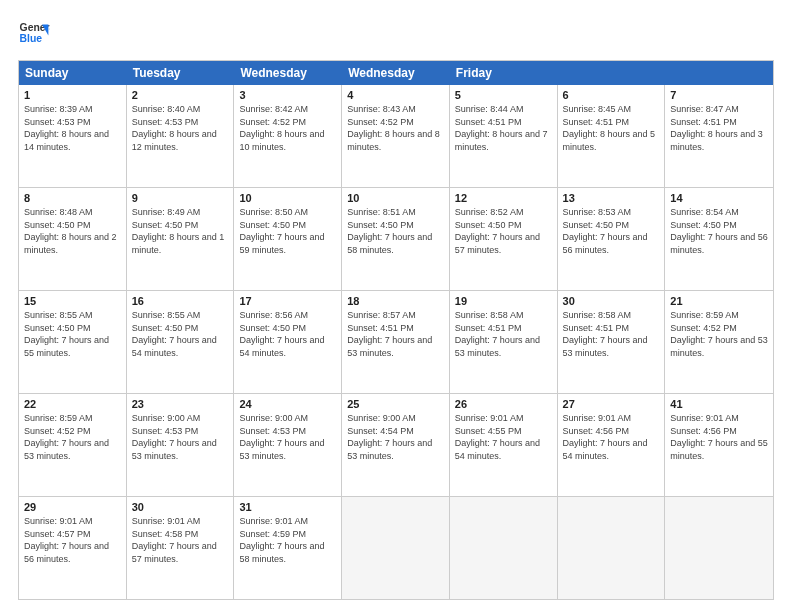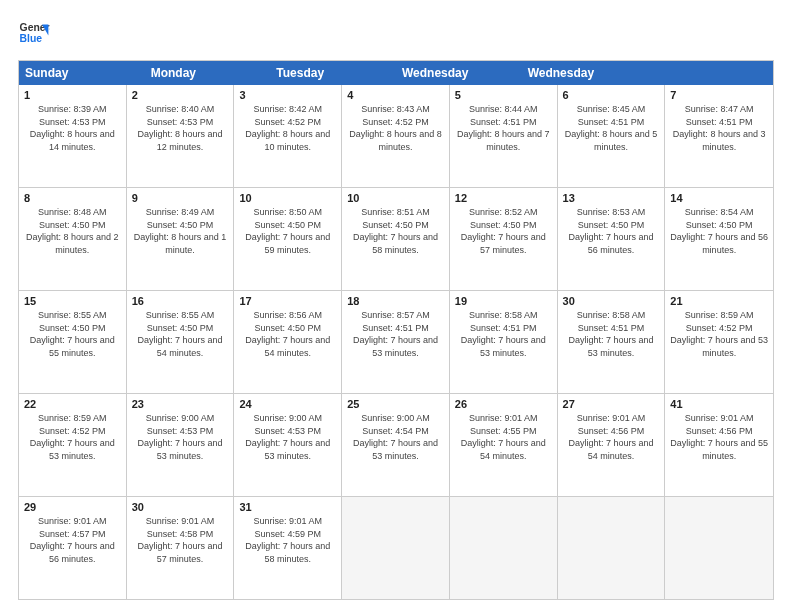--- a/index.html
+++ b/index.html
@@ -47,21 +47,21 @@
       color: #555;
     }
     .calendar {
       flex: 1;
       display: flex;
       flex-direction: column;
       border: 1px solid #ccc;
     }
     .cal-header {
       display: grid;
-      grid-template-columns: repeat(6, 1fr);
+      grid-template-columns: repeat(7, 1fr);
       background: #2c6bbf;
     }
     .cal-header-cell {
       color: #fff;
       font-size: 12px;
       font-weight: bold;
       padding: 5px 6px;
       text-align: left;
     }
     .cal-body {
@@ -97,21 +97,20 @@
       font-size: 11px;
       font-weight: bold;
       display: block;
       margin-bottom: 2px;
       color: #222;
     }
     .cal-cell .info {
       font-size: 9px;
       line-height: 1.4;
       color: #444;
-      text-align: center;
     }
   </style>
 </head>
 <body>
 
 <div class="page">
   <div class="header">
     <div class="logo">
       <svg class="logo-icon" viewBox="0 0 40 40" xmlns="http://www.w3.org/2000/svg">
         <text x="2" y="16" font-size="13" font-weight="bold" fill="#333">General</text>
@@ -121,24 +120,24 @@
     </div>
     <div class="title-block">
       <h1></h1>
       <h2></h2>
     </div>
   </div>
 
   <div class="calendar">
     <div class="cal-header">
     <div class="cal-header-cell">Sunday</div>
-        <div class="cal-header-cell">Monday</div>
         <div class="cal-header-cell">Tuesday</div>
         <div class="cal-header-cell">Wednesday</div>
         <div class="cal-header-cell">Wednesday</div>
+        <div class="cal-header-cell">Friday</div>
       </div>
     <div class="cal-body">
     <div class="cal-row">
           <div class="cal-cell">
             <span class="day-num">1</span>
             <div class="info">Sunrise: 8:39 AM<br>Sunset: 4:53 PM<br>Daylight: 8 hours and 14 minutes.</div>
           </div>
           <div class="cal-cell">
             <span class="day-num">2</span>
             <div class="info">Sunrise: 8:40 AM<br>Sunset: 4:53 PM<br>Daylight: 8 hours and 12 minutes.</div>

